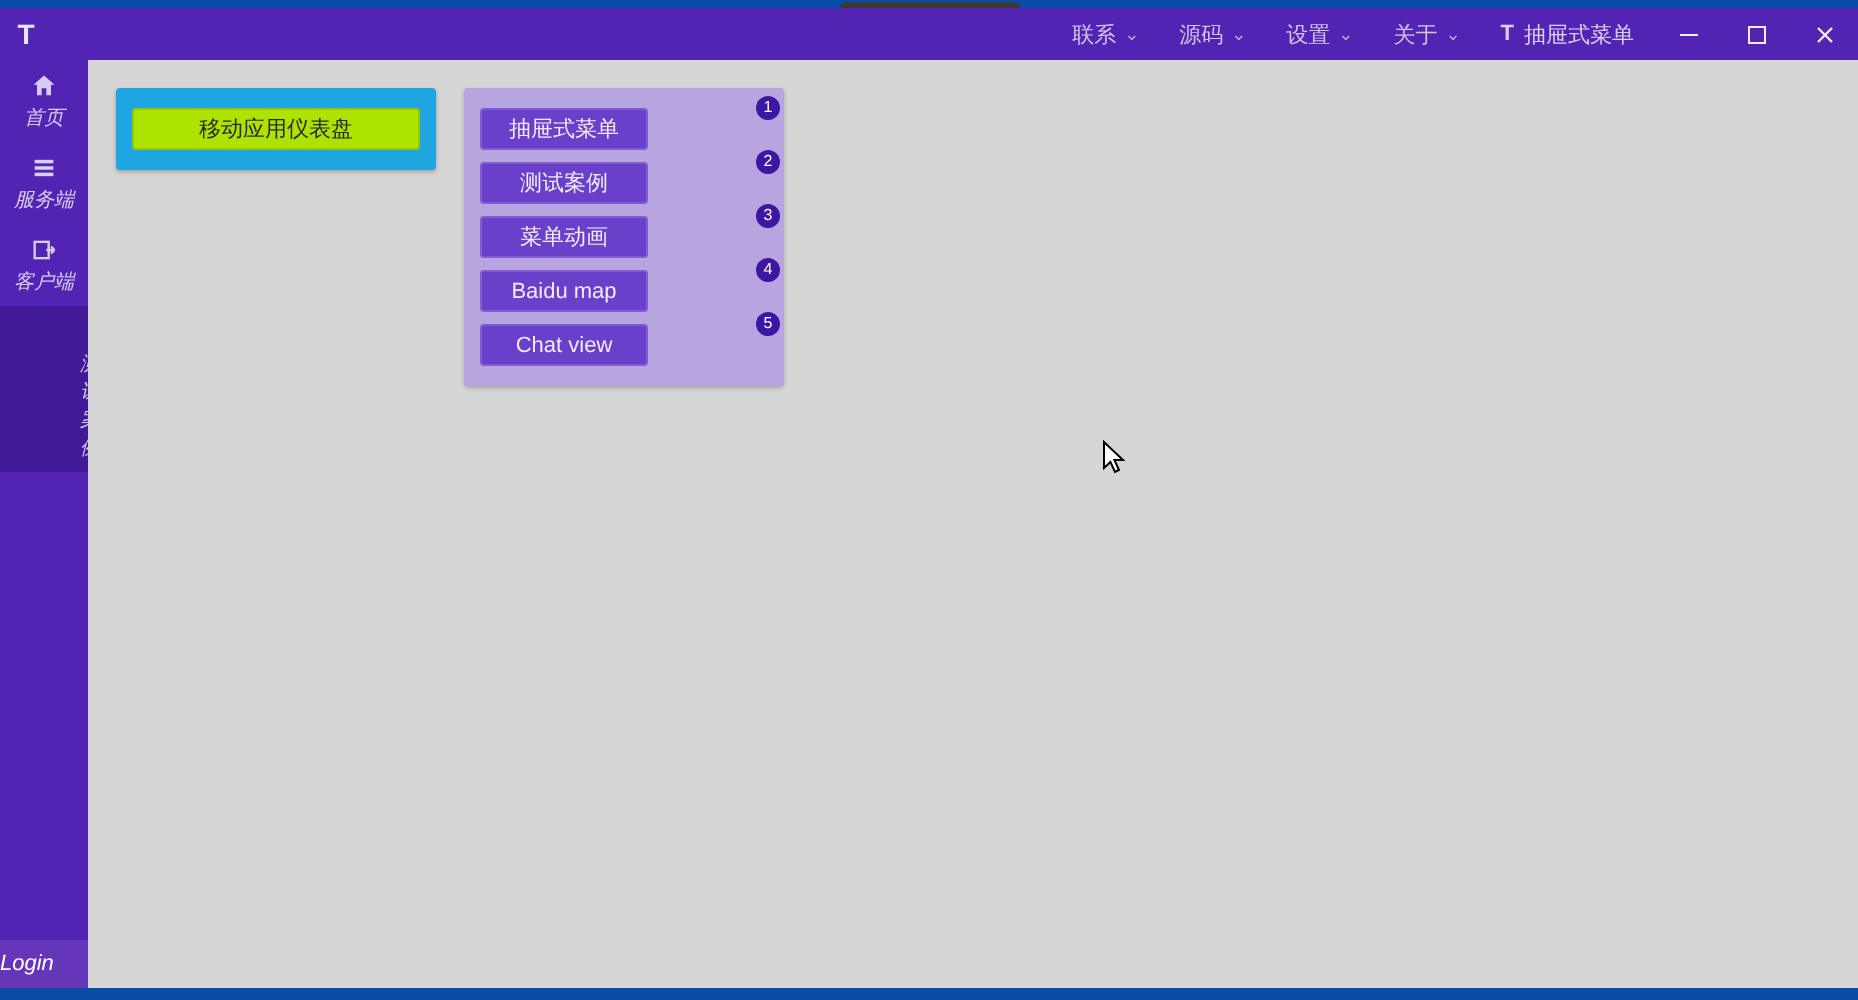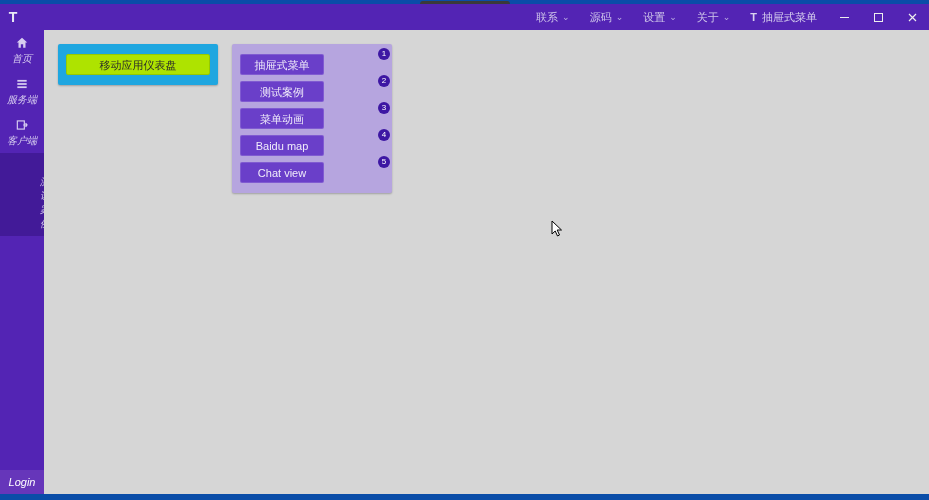--- a/index.html
+++ b/index.html
@@ -21,21 +21,21 @@
   .titlebar .support .ticon{margin-right:5px;font-weight:bold;}
   .winbtns{display:flex;height:100%;}
   .winbtns .wb{width:34px;height:100%;display:flex;align-items:center;justify-content:center;color:#e9e4f7;cursor:pointer;}
   .winbtns .wb svg{width:11px;height:11px;}
   
   .sidebar{position:absolute;left:0;top:26px;width:44px;bottom:0;background:#5324b4;font-style:italic;}
   .sidebar .navi{display:flex;flex-direction:column;align-items:center;}
   .sidebar .navi .ni{width:44px;padding:6px 0 5px;text-align:center;color:#d7cdf0;font-size:10px;cursor:pointer;}
   .sidebar .navi .ni.active{background:#421a98;padding-left:40px;}
   .sidebar .navi .ni .ic{display:block;margin:0 auto 2px;width:18px;height:14px;}
-  .sidebar .login{position:absolute;left:0;bottom:0;width:44px;height:24px;line-height:24px;text-align:center;background:#6636ba;color:#fff;font-size:11px;cursor:pointer;}
+  .sidebar .login{position:absolute;left:0;bottom:0;width:44px;height:24px;line-height:24px;text-align:left;background:#6636ba;color:#fff;font-size:11px;cursor:pointer;}
   
   .content{position:absolute;left:44px;top:26px;right:0;bottom:0;background:#d6d6d6;padding:14px;display:flex;gap:14px;align-items:flex-start;}
   .card{width:160px;border-radius:2px;padding:10px 8px;display:flex;flex-direction:column;gap:6px;box-shadow:0 1px 2px rgba(0,0,0,.25);}
   .card.c1{background:#5824bf;}
   .card.c2{background:#1fa6e0;}
   .card.c3{background:#b6a5df;}
   .btn{position:relative;height:21px;line-height:21px;text-align:center;font-size:11px;border-radius:2px;cursor:pointer;white-space:nowrap;overflow:hidden;}
   .btn1{background:#693ec7;color:#e7e1f6;border:1px solid rgba(255,255,255,.18);}
   .btn2{background:#aee300;color:#2a2a2a;border:1px solid #95c900;}
   .btn3{background:#6a3fc9;color:#f0ecfa;border:1px solid rgba(255,255,255,.15);width:84px;}

